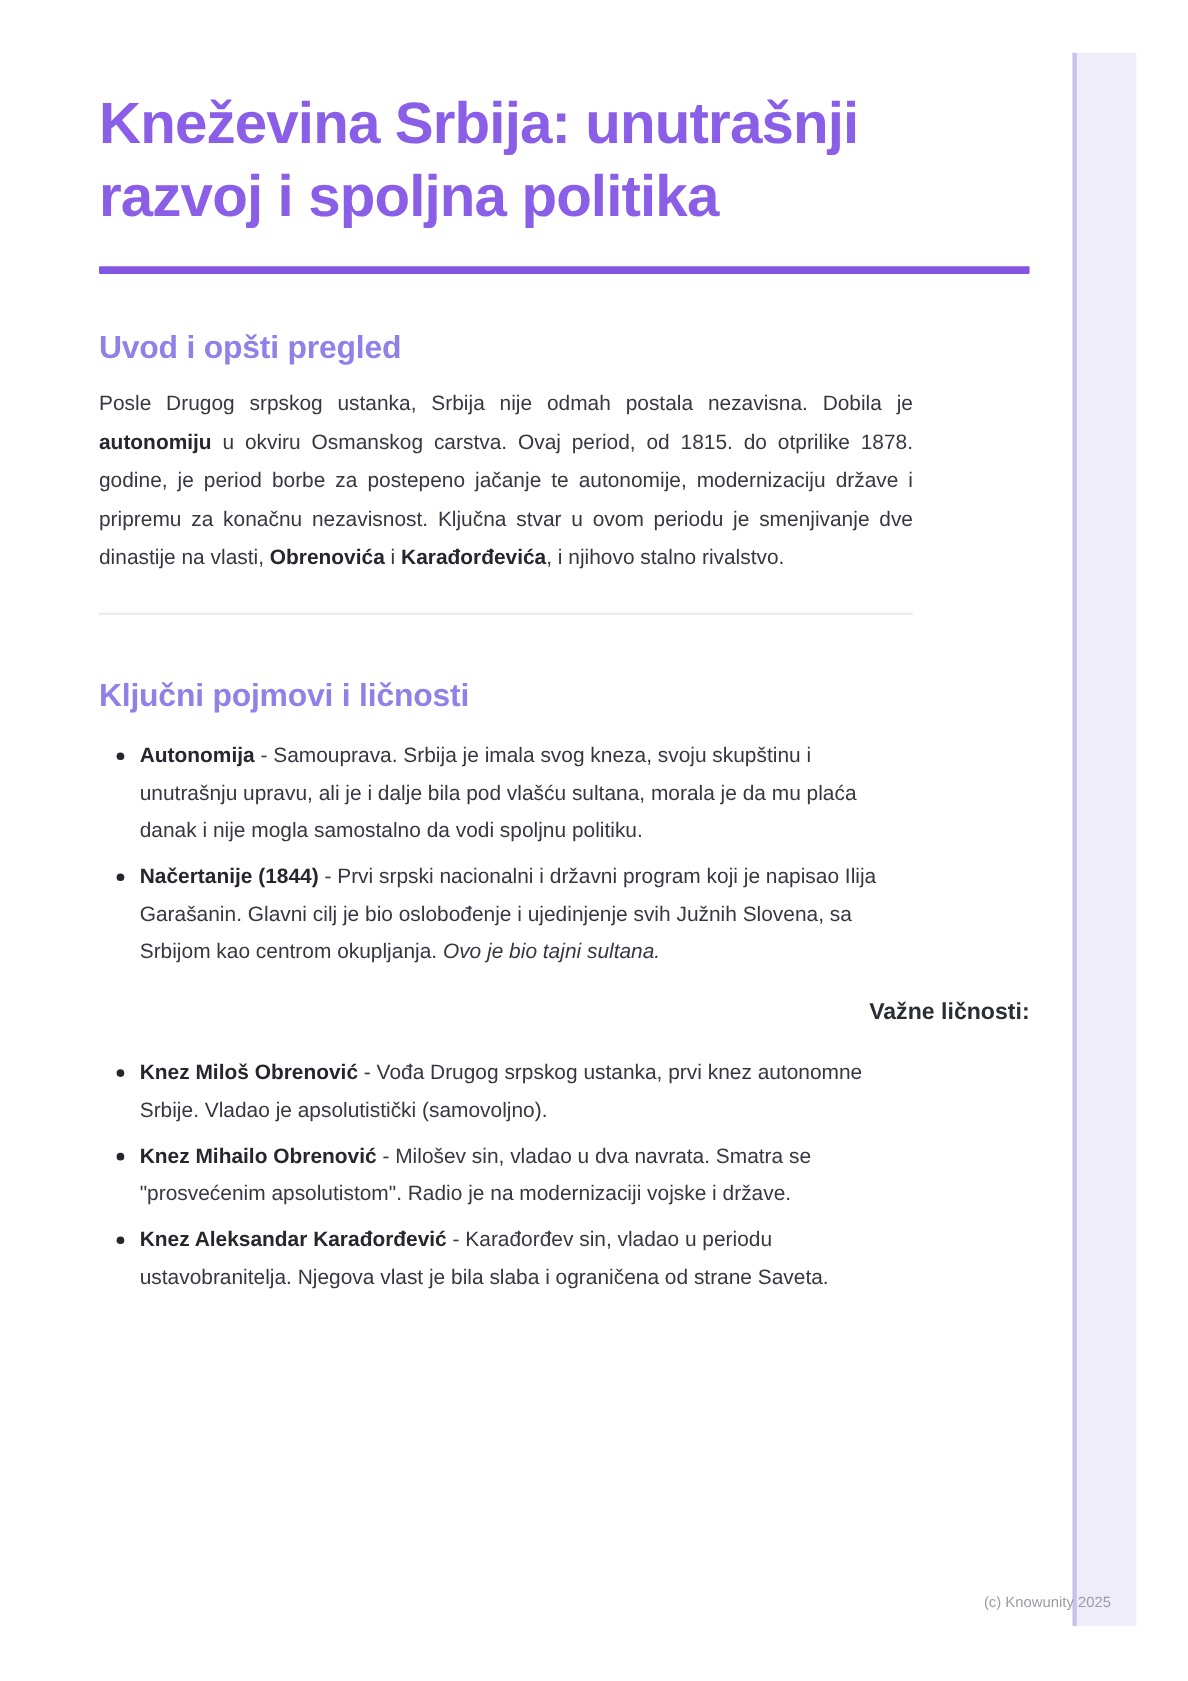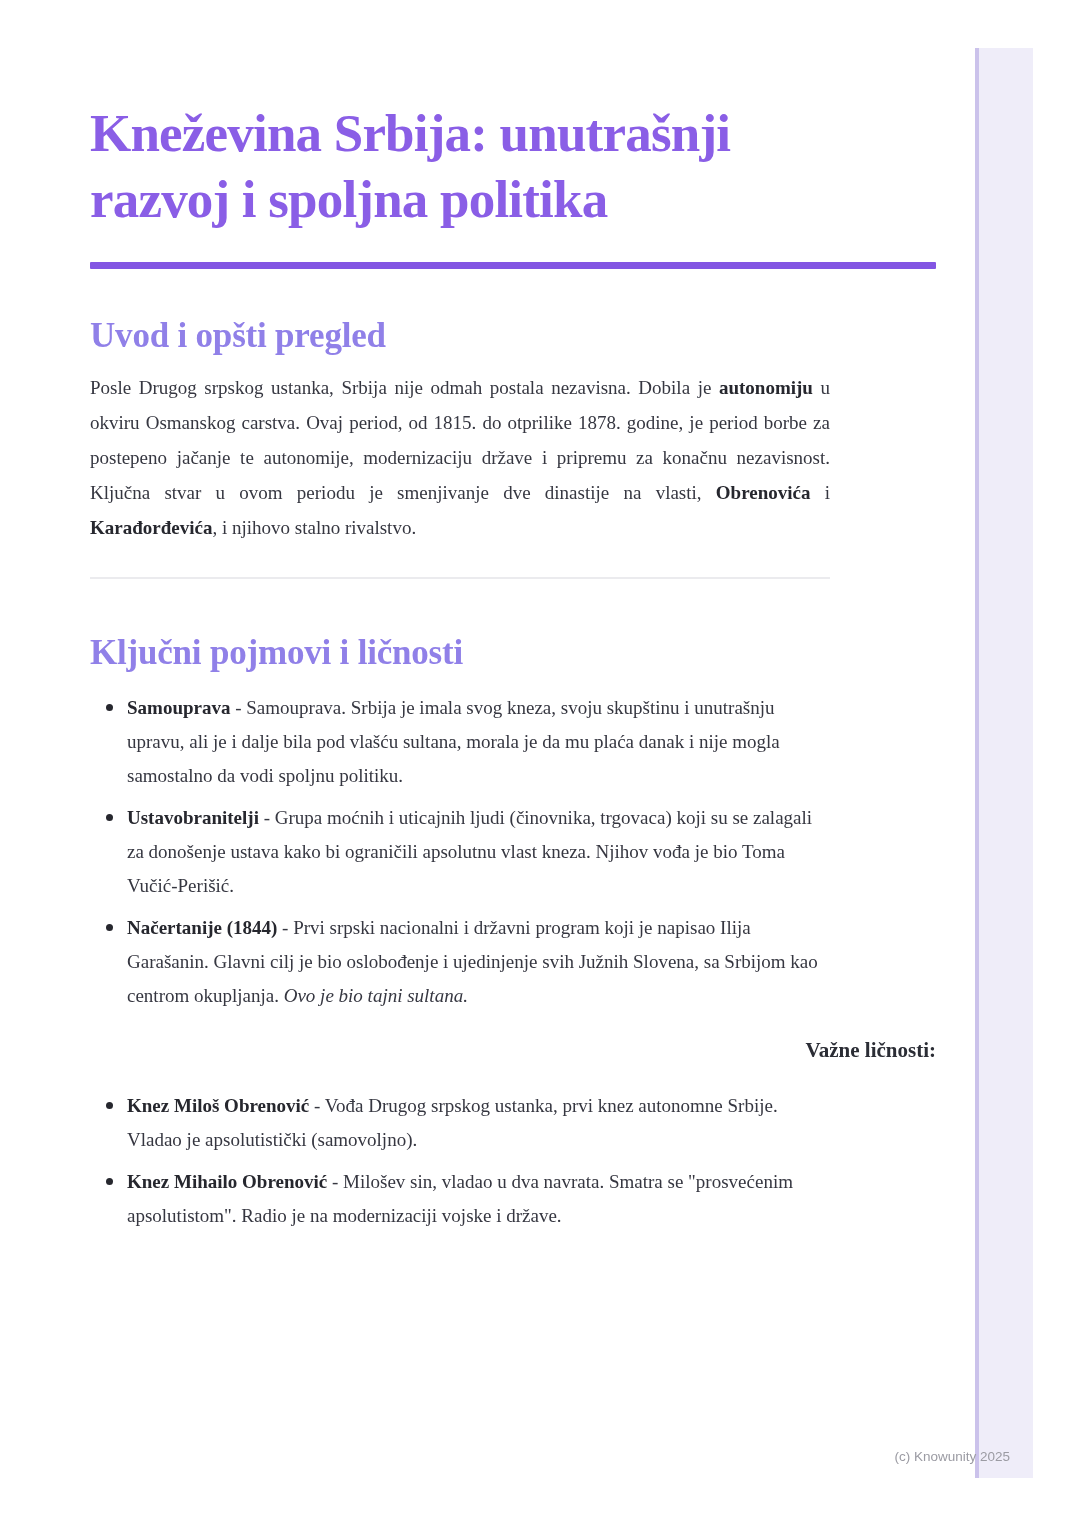--- a/index.html
+++ b/index.html
@@ -30,42 +30,41 @@
     top: 48px;
     width: 58px;
     height: 1430px;
     background: var(--c-strip_fill);
     border-left: 4px solid var(--c-strip_border);
     z-index: 1;
   }
   .content {
     position: absolute;
     left: 90px;
-    top: 100px;
+    top: 80px;
     width: 846px;
     z-index: 2;
-    font-family: Liberation Serif, serif;
   }
   h1 {
     font-size: 53px;
     line-height: 66px;
     font-weight: 700;
     letter-spacing: -0.8px;
     color: var(--c-title);
   }
   h1 .t-line { display: block; white-space: nowrap; }
   .rule {
     margin-top: 30px;
     width: 846px;
     height: 7px;
     background: var(--c-rule);
     border-radius: 1px;
   }
   h2 {
-    font-size: 35px;
+    font-size: 29px;
     line-height: 36px;
     font-weight: 700;
     color: var(--c-heading);
     letter-spacing: -0.2px;
   }
   .h2-intro { margin-top: 49px; }
   .h2-key { margin-top: 56px; }
   .text-col { width: 740px; }
   p.intro {
     margin-top: 16px;
@@ -138,27 +137,27 @@
 
   <h2 class="h2-intro">Uvod i opšti pregled</h2>
 
   <p class="intro text-col"><span>Posle Drugog srpskog ustanka, Srbija nije odmah postala nezavisna. Dobila je </span><strong>autonomiju</strong><span> u okviru Osmanskog carstva. Ovaj period, od 1815. do otprilike 1878. godine, je period borbe za postepeno jačanje te autonomije, modernizaciju države i pripremu za konačnu nezavisnost. Ključna stvar u ovom periodu je smenjivanje dve dinastije na vlasti, </span><strong>Obrenovića</strong><span> i </span><strong>Karađorđevića</strong><span>, i njihovo stalno rivalstvo.</span></p>
 
   <div class="divider text-col"></div>
 
   <h2 class="h2-key">Ključni pojmovi i ličnosti</h2>
 
   <ul class="doc-list text-col">
-    <li><strong>Samouprava</strong><span> - Samouprava. Srbija je imala svog kneza, svoju skupštinu i unutrašnju upravu, ali je i dalje bila pod vlašću sultana, morala je da mu plaća danak i nije mogla samostalno da vodi spoljnu politiku.</span></li>
-    <li><strong>Ustavobranitelji</strong><span> - Grupa moćnih i uticajnih ljudi (činovnika, trgovaca) koji su se zalagali za donošenje ustava kako bi ograničili apsolutnu vlast kneza. Njihov vođa je bio Toma Vučić-Perišić.</span></li>
+    <li><strong>Autonomija</strong><span> - Samouprava. Srbija je imala svog kneza, svoju skupštinu i unutrašnju upravu, ali je i dalje bila pod vlašću sultana, morala je da mu plaća danak i nije mogla samostalno da vodi spoljnu politiku.</span></li>
     <li><strong>Načertanije (1844)</strong><span> - Prvi srpski nacionalni i državni program koji je napisao Ilija Garašanin. Glavni cilj je bio oslobođenje i ujedinjenje svih Južnih Slovena, sa Srbijom kao centrom okupljanja. </span><em>Ovo je bio tajni sultana.</em></li>
   </ul>
 
   <h3 class="subhead">Važne ličnosti:</h3>
 
   <ul class="doc-list people-list text-col">
     <li><strong>Knez Miloš Obrenović</strong><span> - Vođa Drugog srpskog ustanka, prvi knez autonomne Srbije. Vladao je apsolutistički (samovoljno).</span></li>
     <li><strong>Knez Mihailo Obrenović</strong><span> - Milošev sin, vladao u dva navrata. Smatra se "prosvećenim apsolutistom". Radio je na modernizaciji vojske i države.</span></li>
+    <li><strong>Knez Aleksandar Karađorđević</strong><span> - Karađorđev sin, vladao u periodu ustavobranitelja. Njegova vlast je bila slaba i ograničena od strane Saveta.</span></li>
   </ul>
 
 </div>
 
 <div class="footer-note">(c) Knowunity 2025</div>
 
 </body></html>

